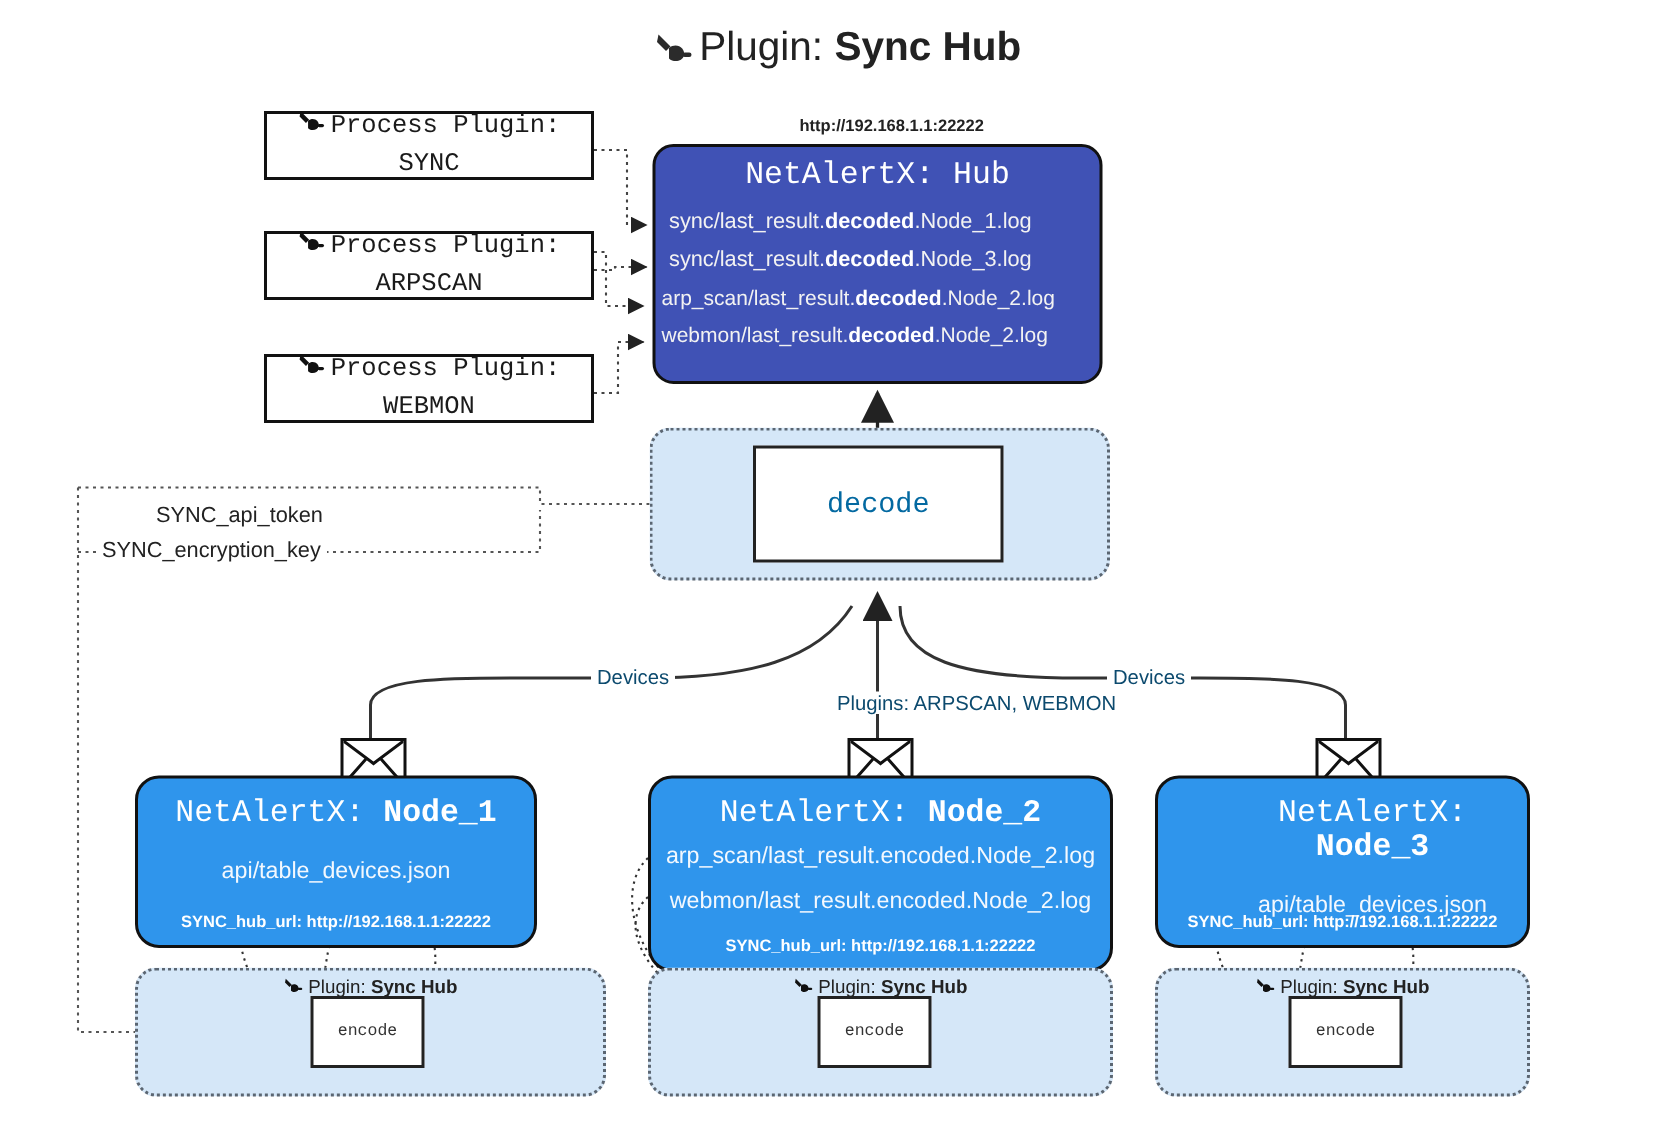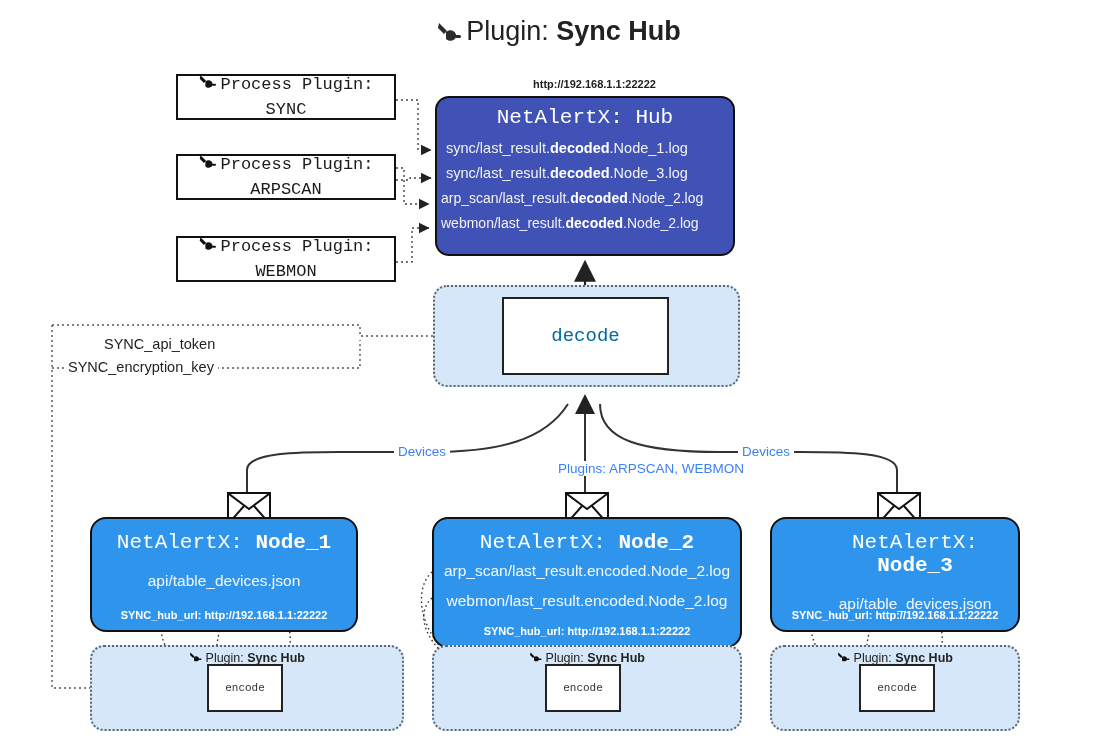--- a/index.html
+++ b/index.html
@@ -82,21 +82,21 @@
              font-size:12.5px;color:#222;white-space:nowrap;}
   .enc-title b{font-weight:bold;}
   .enc-box{position:absolute;box-sizing:border-box;background:#fff;border:2px solid #222;
            width:76px;height:48px;display:flex;align-items:center;justify-content:center;
            font-family:"Liberation Mono","DejaVu Sans Mono",monospace;font-size:11px;color:#333;}
   #encbox1{left:207px;top:664px;}
   #encbox2{left:545px;top:664px;}
   #encbox3{left:859px;top:664px;}
 
   
-  .edgelabel{position:absolute;font-size:13.5px;color:#3b82f6;background:#fff;
+  .edgelabel{position:absolute;font-size:13.5px;color:#0c4a6e;background:#fff;
              padding:0 4px;white-space:nowrap;}
 </style>
 </head>
 <body>
 
 <div class="stage">
 
   <svg class="edges" viewBox="0 0 1117 754">
     <defs>
       <marker id="ah" markerWidth="9" markerHeight="9" refX="7.5" refY="4" orient="auto">

